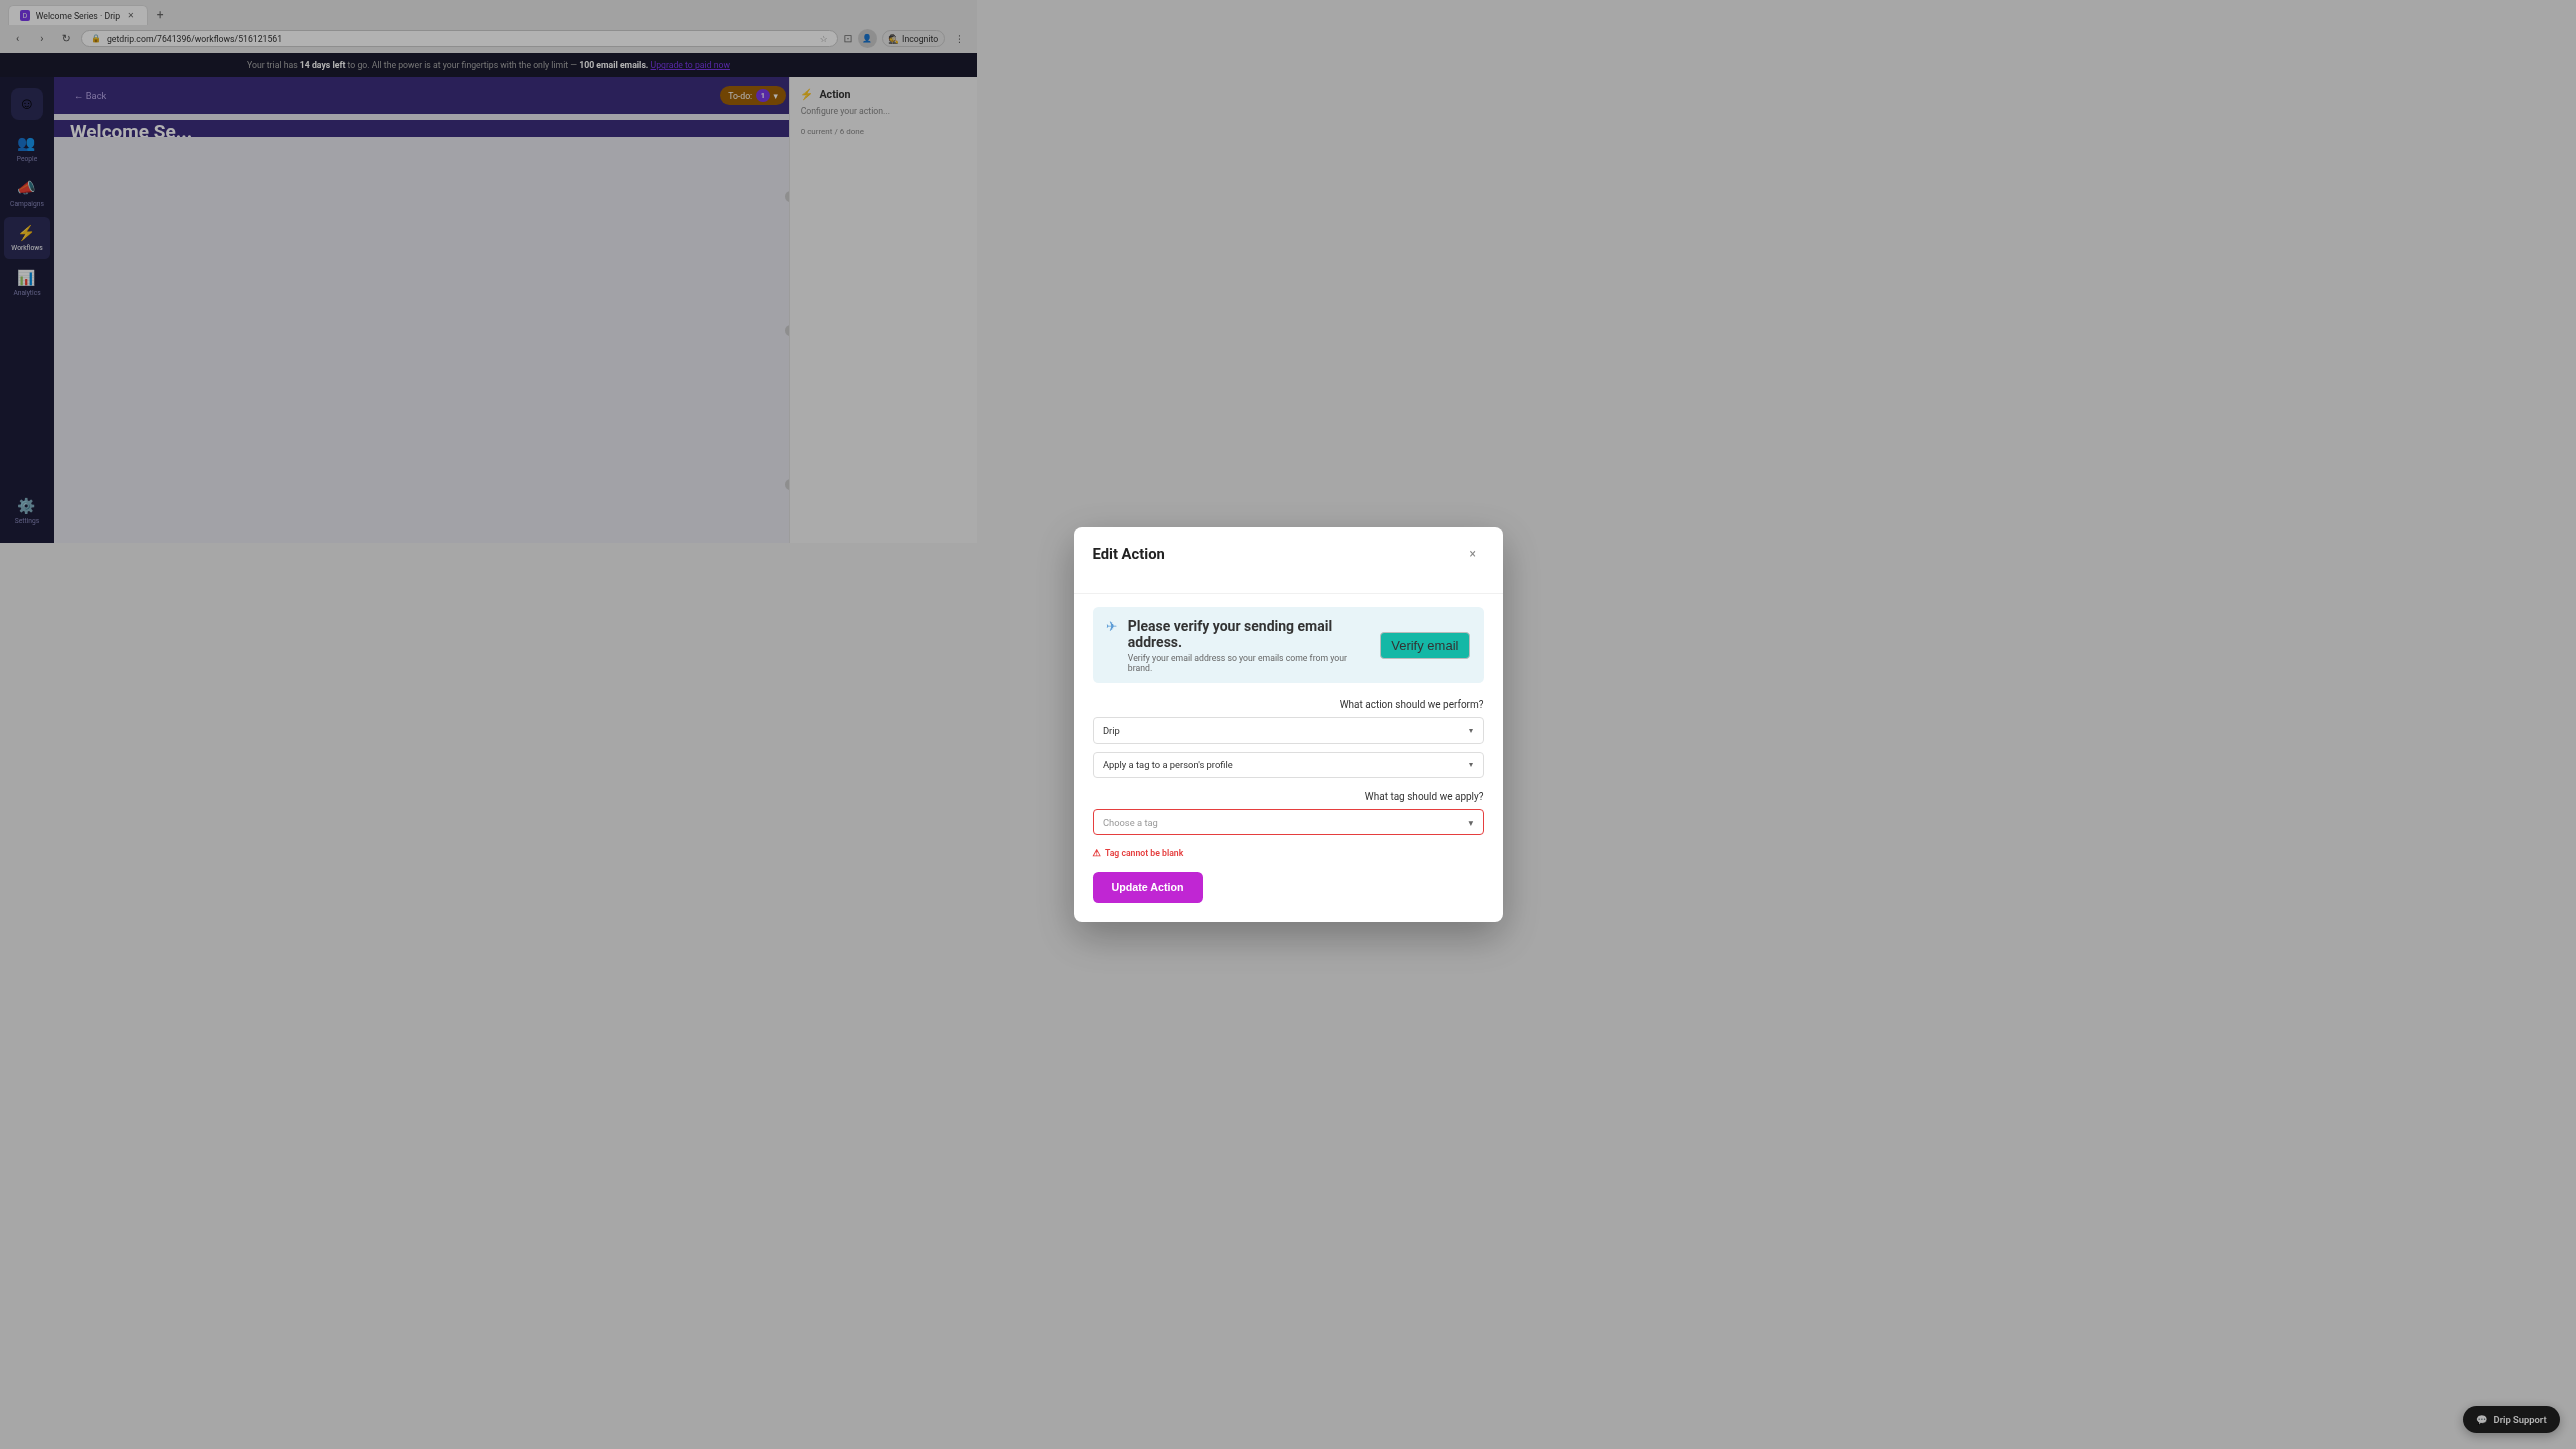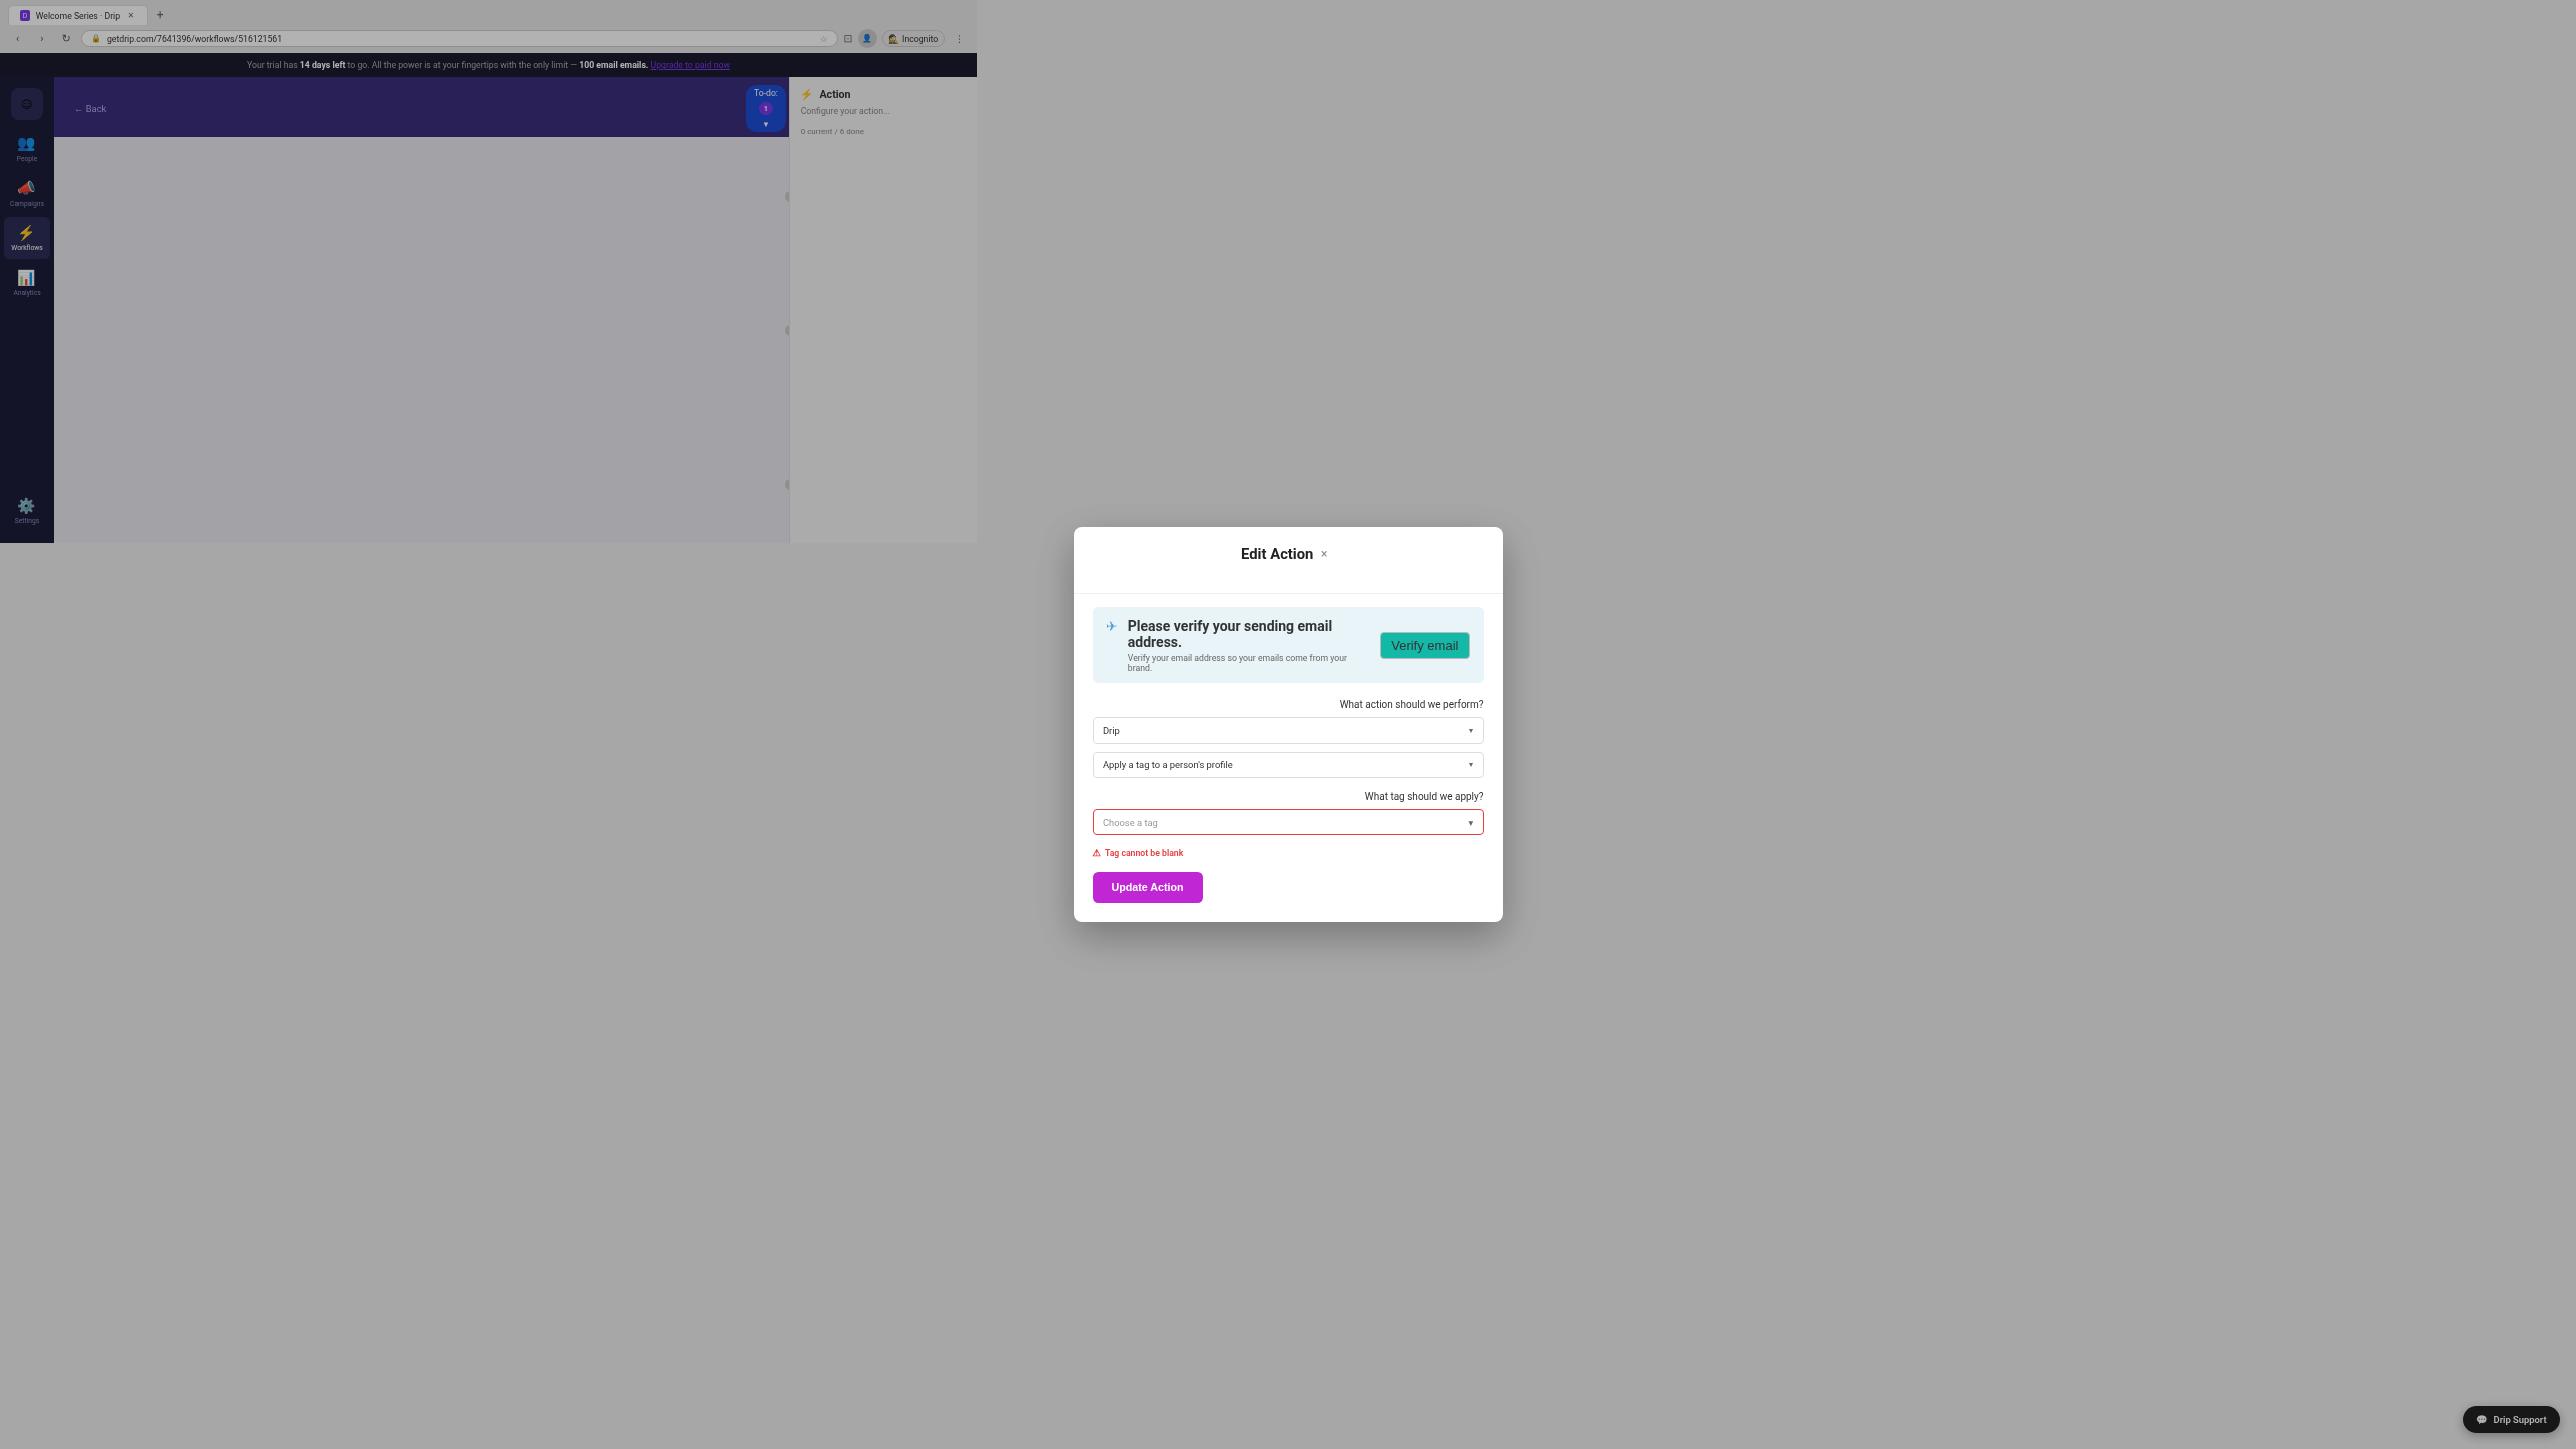--- a/index.html
+++ b/index.html
@@ -187,26 +187,25 @@
       padding: 0 16px 8px;
       background: #3d2f7e;
     }
     .top-bar-right {
       display: flex;
       align-items: center;
       gap: 8px;
     }
     .todo-badge {
       display: flex; align-items: center; gap: 4px;
-      background: #1d4ed8;
+      background: #a16207;
       border-radius: 10.7px;
       padding: 2.7px 8px;
       color: #fff;
       font-size: 8.7px;
-      flex-direction: column;
     }
     .todo-count {
       background: #7c3aed;
       border-radius: 50%;
       width: 13.4px; height: 13.4px;
       display: flex; align-items: center; justify-content: center;
       font-size: 7.4px; font-weight: bold;
     }
     .undo-redo {
       display: flex; gap: 2.7px;
@@ -308,21 +307,21 @@
       background: #fff;
       border-radius: 8px;
       width: 429px;
       max-height: 90vh;
       overflow-y: auto;
       box-shadow: 0 13.4px 40px rgba(0,0,0,0.3);
       position: relative;
     }
     .modal-header {
       display: flex;
-      justify-content: center;
+      justify-content: space-between;
       align-items: center;
       padding: 16px 19px 28px;
       border-bottom: 0.7px solid #f0f0f0;
     }
     .modal-title {
       font-size: 14.8px;
       font-weight: bold;
       color: #222;
     }
     .modal-close {

